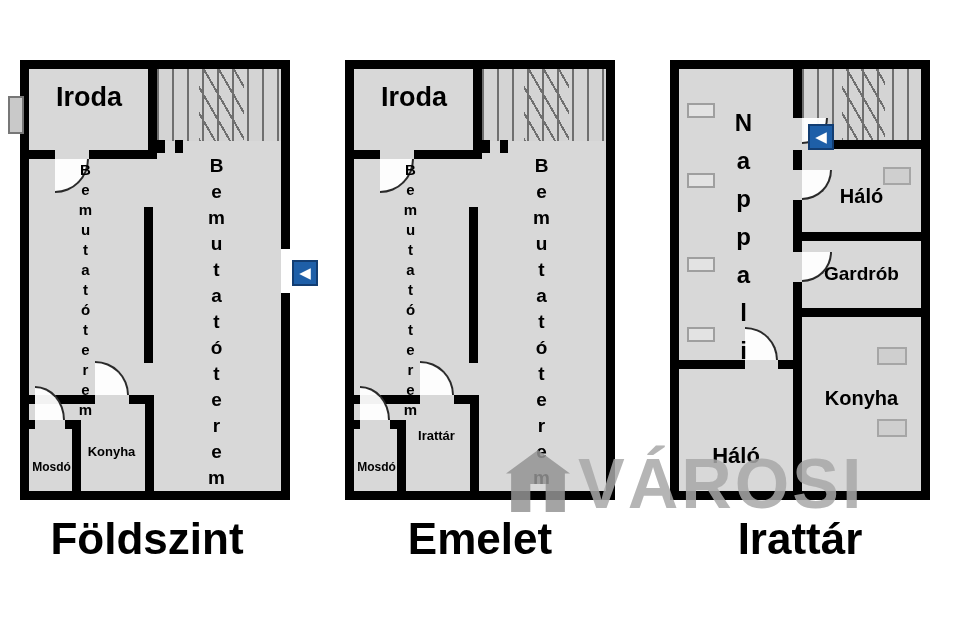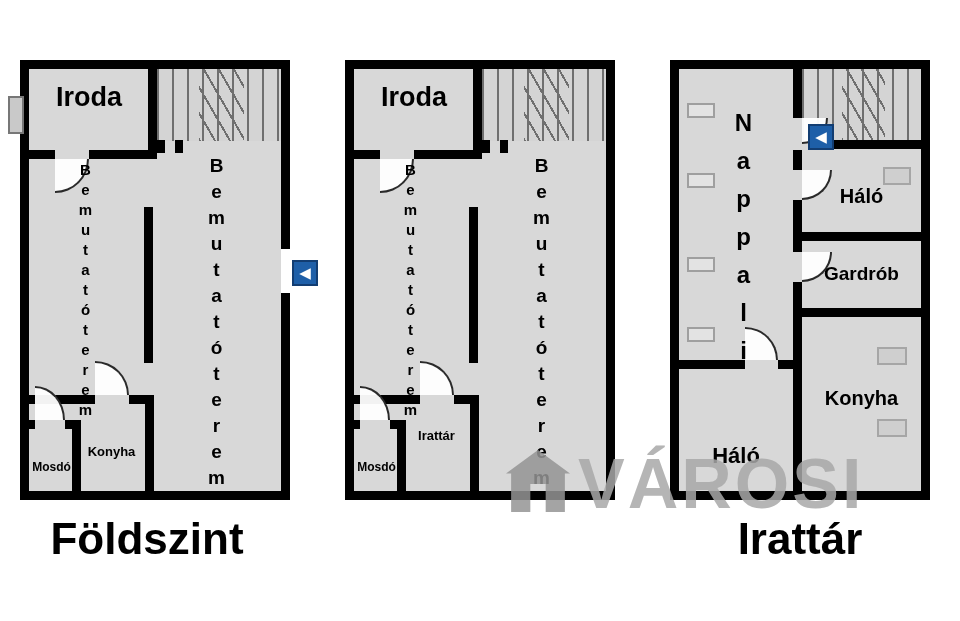--- a/index.html
+++ b/index.html
@@ -126,18 +126,19 @@
 
   <div class="patch" style="left:281px; top:249px; width:9px; height:44px;"></div>
   <div class="entry" style="left:292px; top:260px;">
     <span>◀</span>
   </div>
   <div class="entry" style="left:808px; top:124px;">
     <span>◀</span>
   </div>
 
   <div class="title" style="left:12px; top:514px; width:270px;">Földszint</div>
+  <div class="title" style="left:345px; top:514px; width:270px;">Emelet</div>
   <div class="title" style="left:670px; top:514px; width:260px;">Irattár</div>
 
   <div class="wm-logo" style="left:506px; top:450px;"></div>
   <div class="wm-text" style="left:578px; top:444px;">VÁROSI</div>
 
 </div>
 
 </body></html>

